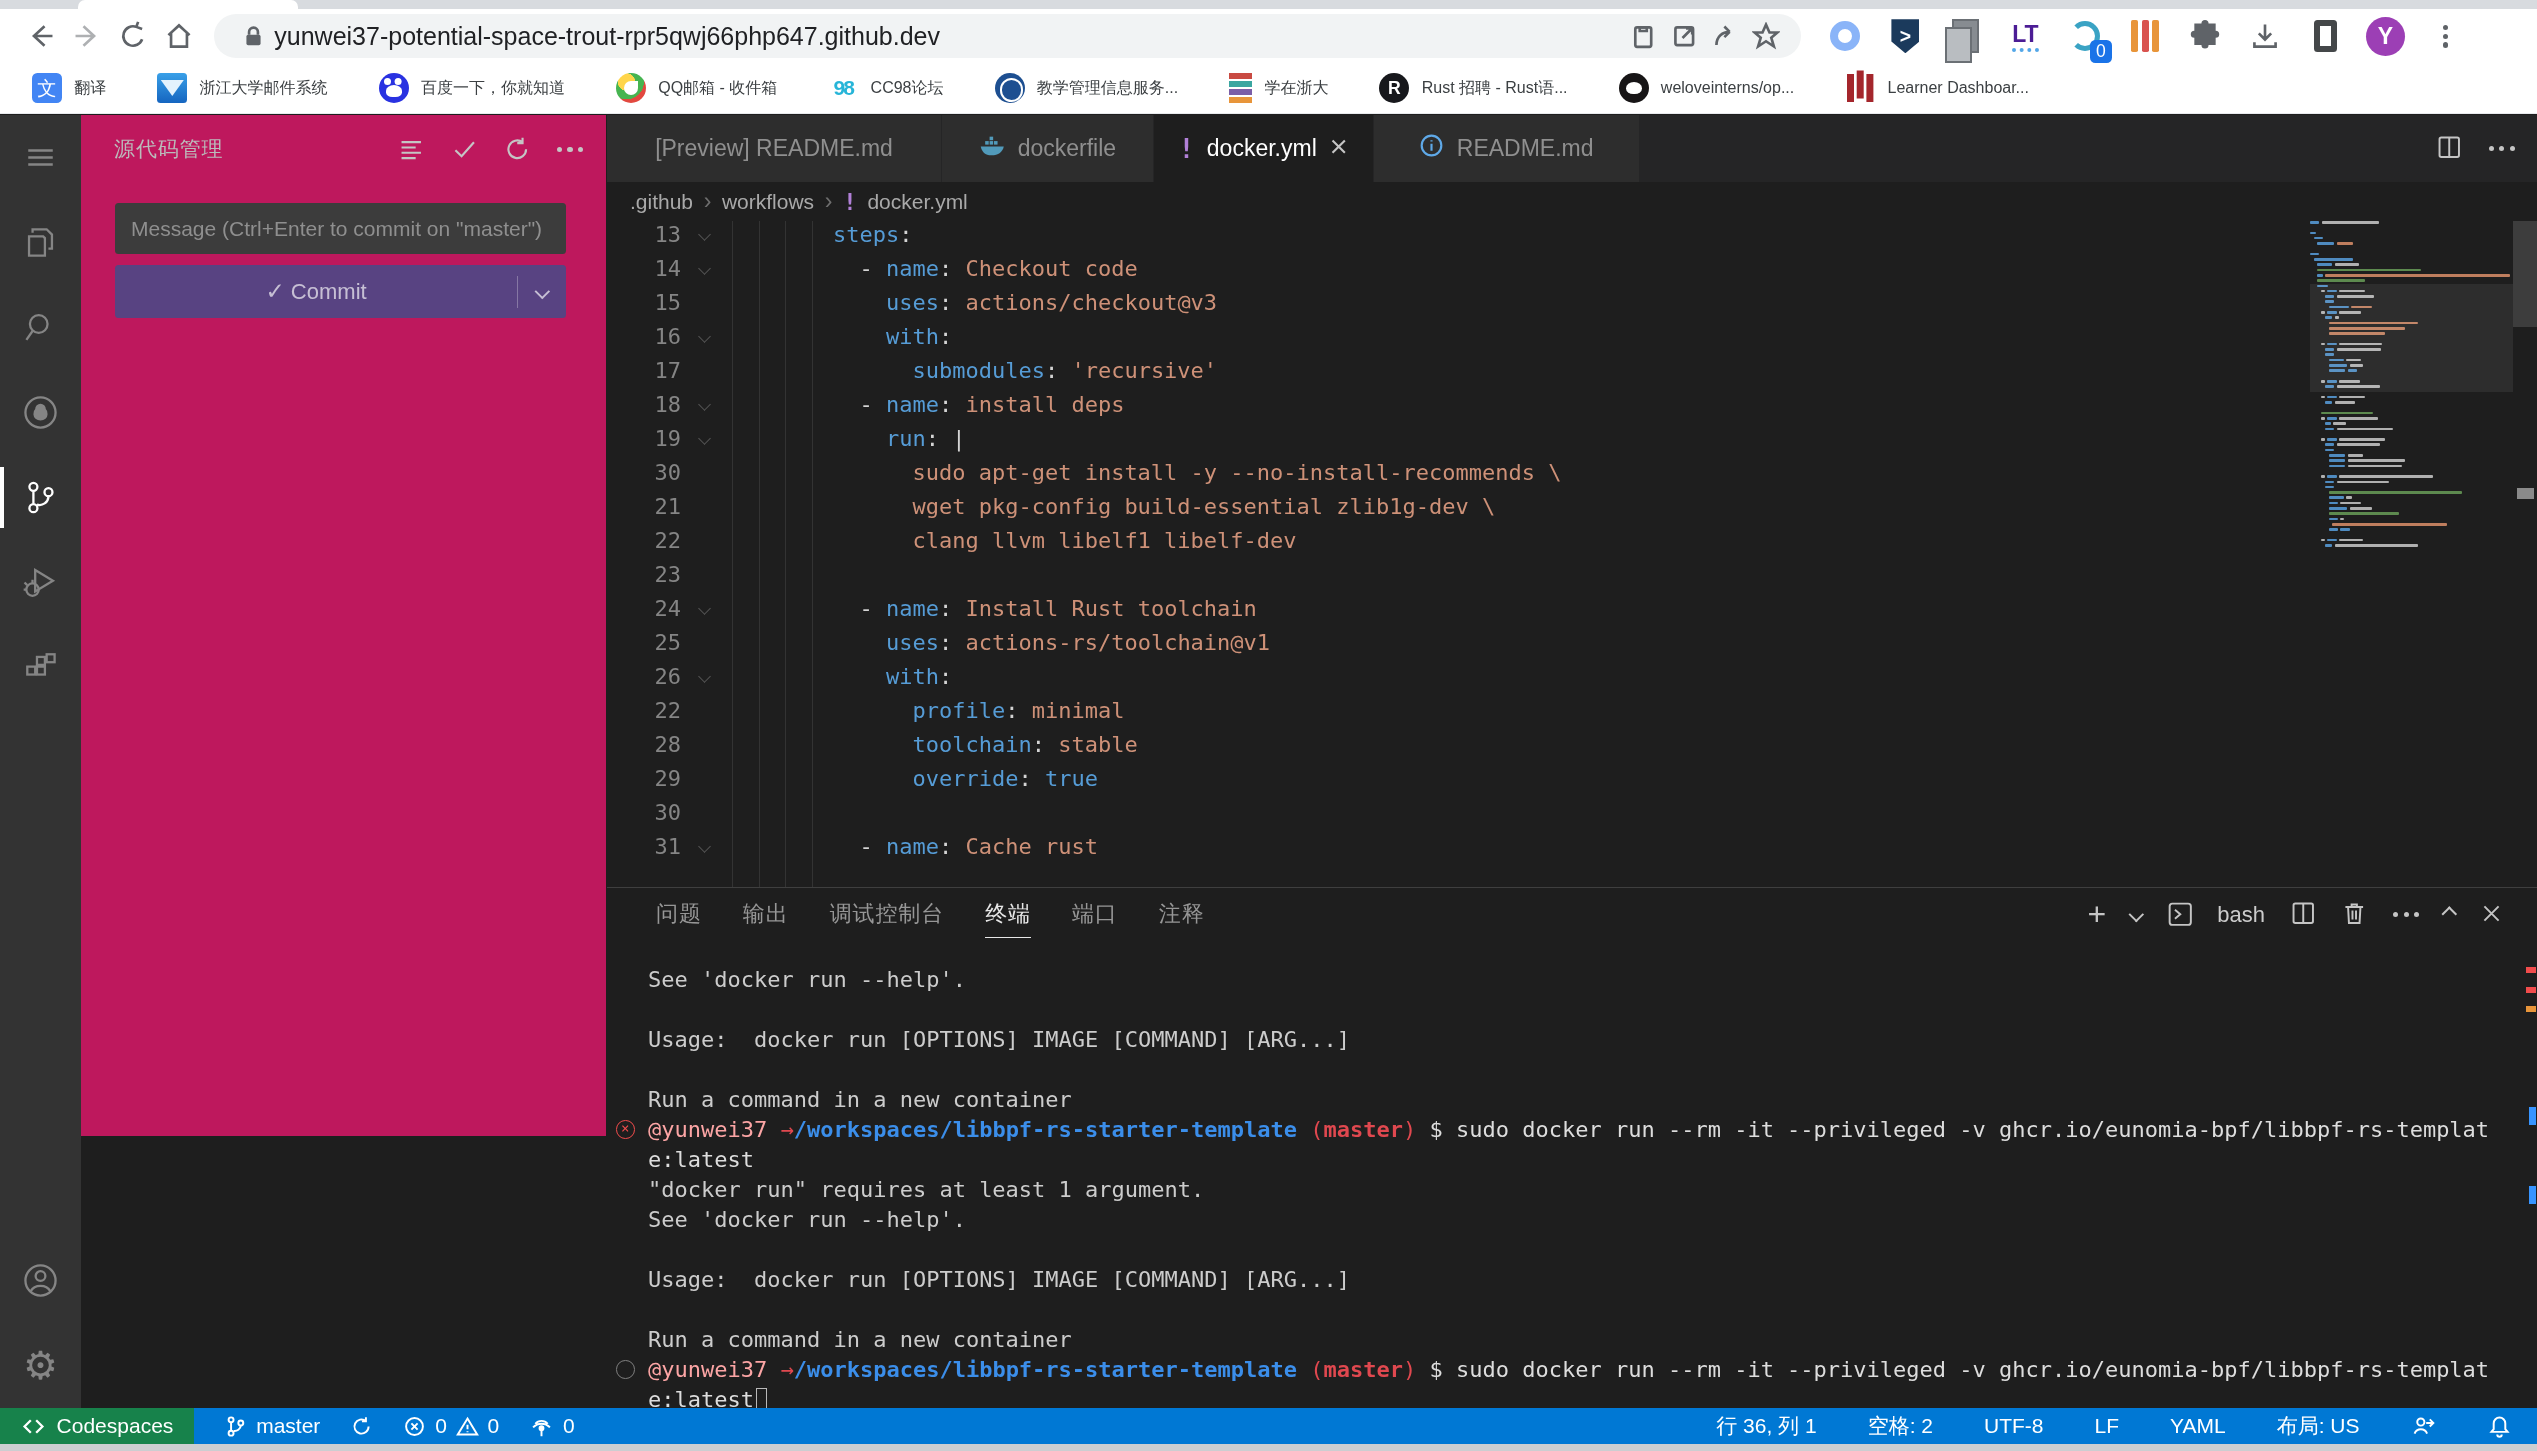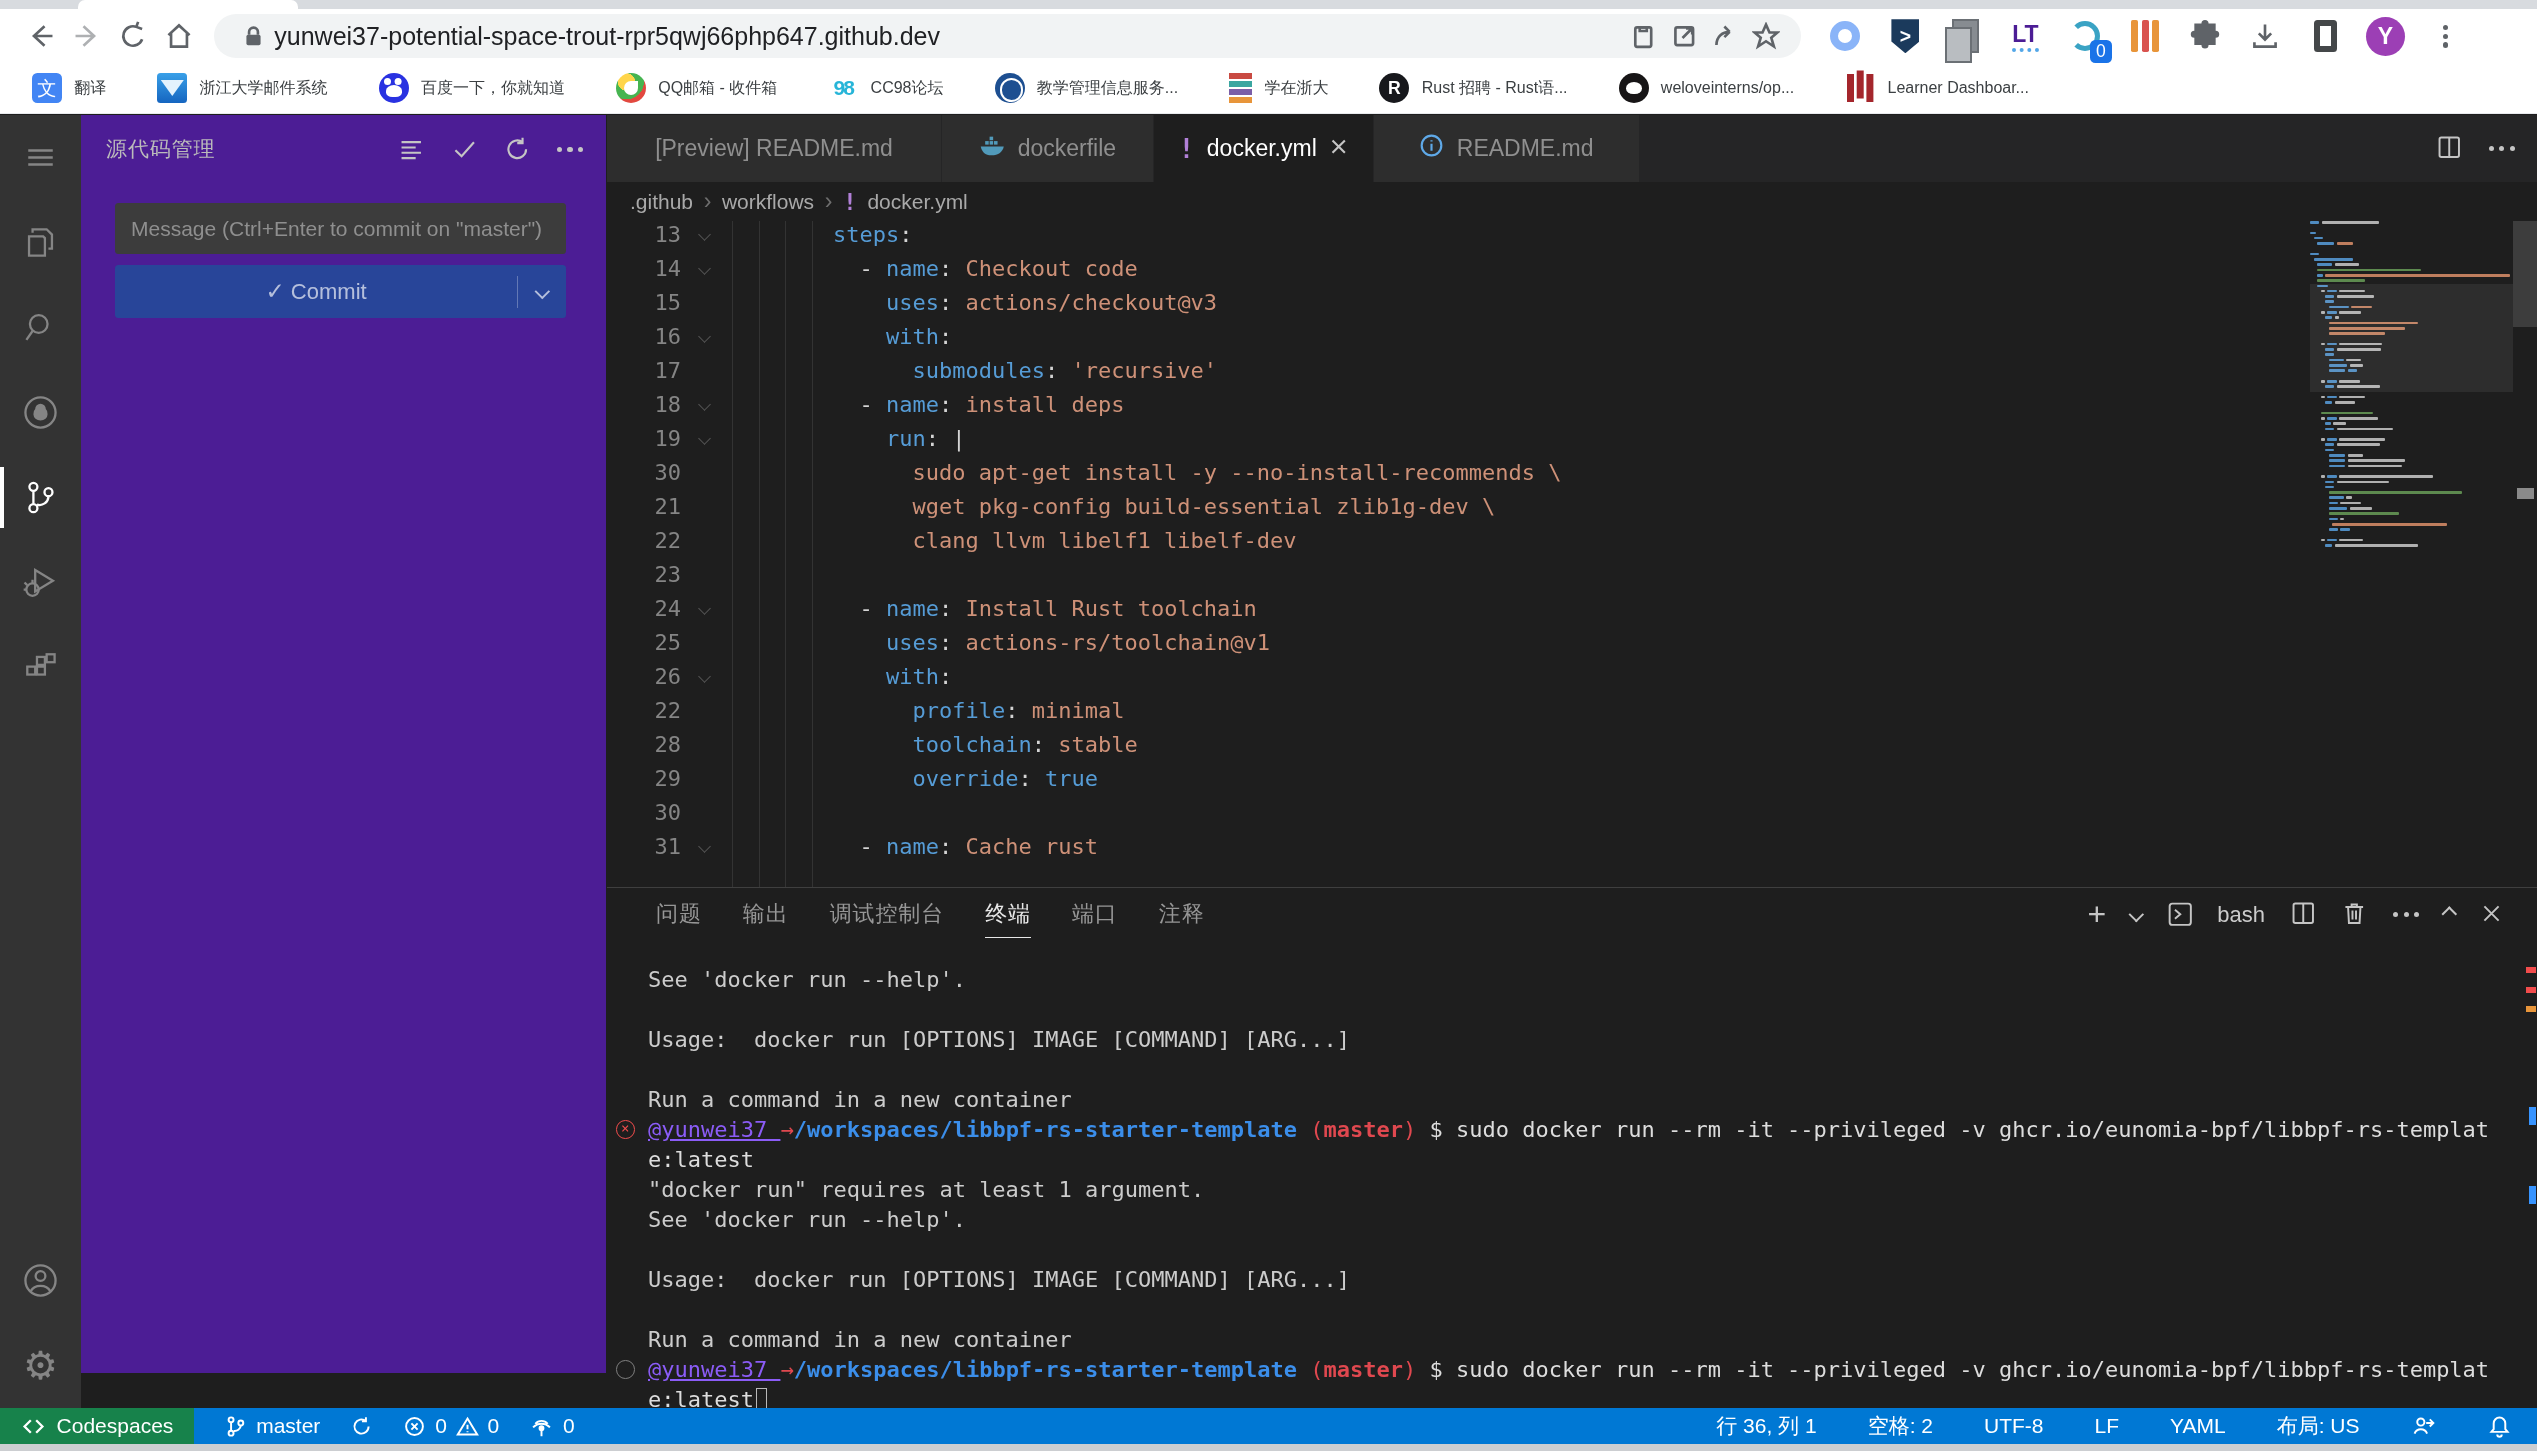--- a/index.html
+++ b/index.html
@@ -60,21 +60,21 @@
   
   #vscode { top:115px; left:0; width:2538px; height:1293px; background:#1e1e1e; }
   #activitybar { left:0; top:0; width:81px; height:1293px; background:#333333; display:flex; flex-direction:column; align-items:center; }
   .act { width:81px; height:85px; display:flex; align-items:center; justify-content:center; position:relative; }
   .act svg { stroke:#858585; fill:none; stroke-width:2.6; }
   .act.active svg { stroke:#ffffff; }
   .act.active::before { content:""; position:absolute; left:0; top:12.3px; bottom:12.3px; width:3.5px; background:#ffffff; }
   .act.gear-slot { font-size:39px; color:#858585; }
   .spacer { flex:1; }
 
-  #sidebar { left:81px; top:0; width:525px; height:1258px; background:#4c1d95; }
+  #sidebar { left:81px; top:0; width:525px; height:1021px; background:#be185d;padding-left:8px; }
   #sb-head { display:flex; align-items:center; padding:19.4px 21px 0 25px; }
   #sb-title { font-size:21px; color:#bbbbbb; letter-spacing:0.9px; }
   #sb-actions { margin-left:auto; display:flex; gap:23px; }
   #sb-actions .sbi { width:30px; height:30px; display:flex; align-items:center; justify-content:center; color:#c5c5c5; font-size:23px; }
   #sb-actions svg { stroke:#c5c5c5; fill:none; stroke-width:2.4; }
   #commit-input { position:absolute; left:34px; top:88px; width:451px; height:51px; background:#3c3c3c; border:none; border-radius:3.5px; color:#cccccc; font-size:21px; padding:0 16px; font-family:"Liberation Sans",sans-serif; }
   #commit-input::placeholder { color:#8f8f8f; }
   #commit-btn { position:absolute; left:34px; top:150px; width:451px; height:53px; background:rgba(14,99,156,0.58); border-radius:3.5px; display:flex; align-items:center; color:rgba(255,255,255,0.66); font-size:22px; }
   #commit-btn .main { flex:1; text-align:center; }
   #commit-btn .sep { width:0.9px; height:32px; background:rgba(255,255,255,0.28); }
@@ -122,21 +122,21 @@
   #panel { left:0; top:772px; width:1931px; height:521px; border-top:0.9px solid #3f3f3f; background:#1e1e1e; }
   #panel-head { height:53px; display:flex; align-items:center; padding-left:49px; }
   .ptab { font-size:22px; color:#969696; margin-right:41px; height:46px; display:flex; align-items:center; border-bottom:1.8px solid transparent; letter-spacing:0.9px; }
   .ptab.active { color:#e7e7e7; border-bottom-color:#e7e7e7; }
   #panel-actions { margin-left:auto; display:flex; align-items:center; gap:25px; padding-right:35px; color:#c5c5c5; }
   #panel-actions svg { stroke:#c5c5c5; fill:none; stroke-width:2.2; }
   .plus { font-size:32px; color:#c5c5c5; line-height:26.5px; }
   #bash-pick { display:flex; align-items:center; gap:24px; font-size:22px; color:#cccccc; }
   #terminal { position:absolute; left:0; top:53px; right:0; bottom:0; overflow:hidden; padding:24px 0 0 41px; }
   .trow { position:relative; height:30px; line-height:30px; font-family:"DejaVu Sans Mono",monospace; font-size:22px; color:#cccccc; white-space:pre; }
-  .t-g{color:#8b5cf6;text-decoration:underline;} .t-r{color:#e0484f;} .t-rb{color:#e0484f;font-weight:bold;} .t-b{color:#3b8eea;font-weight:bold;} .t-w{color:#dddddd;}
+  .t-g{color:#fca5a5;} .t-r{color:#e0484f;} .t-rb{color:#e0484f;font-weight:bold;} .t-b{color:#3b8eea;font-weight:bold;} .t-w{color:#dddddd;}
   .pic { position:absolute; left:-32px; top:5.3px; width:18.5px; height:18.5px; border-radius:50%; }
   .pic-error { border:1.8px solid #f14c4c; color:#f14c4c; font-size:14px; text-align:center; line-height:15px; }
   .pic-error::after { content:"×"; }
   .pic-idle { border:1.8px solid #7e7e7e; }
   .tcursor { display:inline-block; width:11.5px; height:23px; border:1.8px solid #b9b9b9; vertical-align:-3.5px; margin-left:1.8px; }
   #term-marks { position:absolute; right:1.8px; top:0; width:10.6px; height:468px; }
   #term-marks .mk { position:absolute; right:0; }
 
   
   #statusbar { top:1408px; left:0; width:2538px; height:36px; background:#0078d4; display:flex; align-items:center; color:#ffffff; font-size:21px; }

